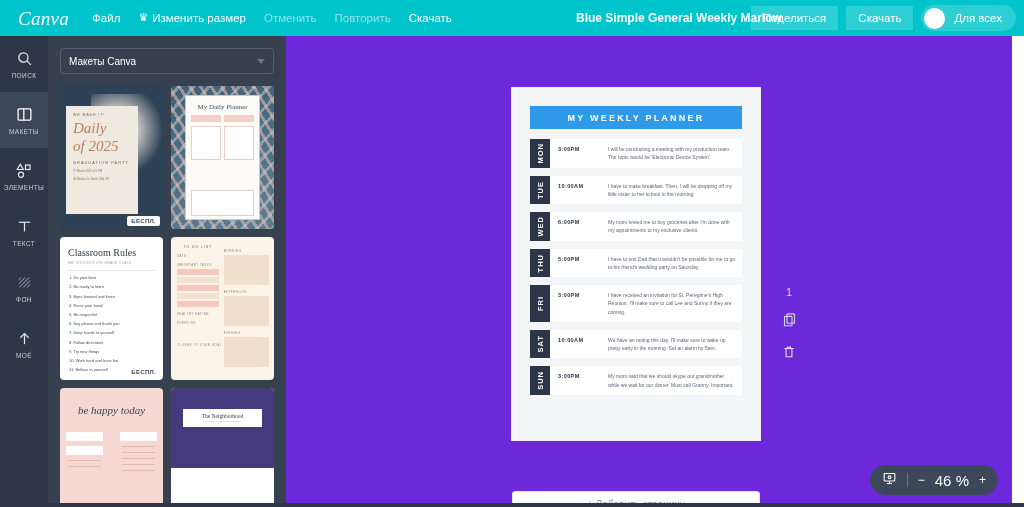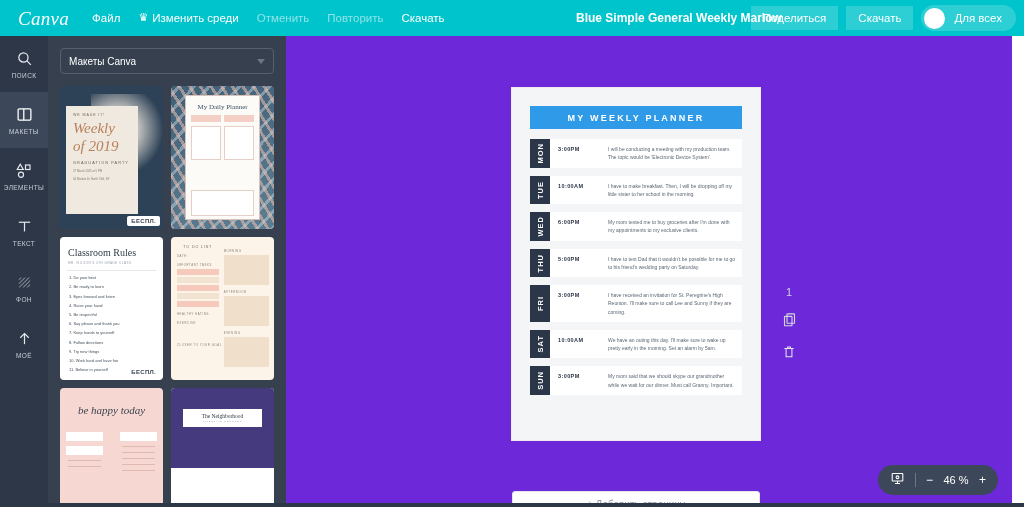--- a/index.html
+++ b/index.html
@@ -264,41 +264,41 @@
 
   .zoombar {
     position: absolute; right: 14px; bottom: 12px;
     height: 30px; border-radius: 15px;
     background: #3c4859;
     display: flex; align-items: center;
     padding: 0 12px; gap: 10px;
     color: #ffffff;
   }
   .zdiv { width: 1px; height: 14px; background: rgba(255,255,255,0.25); }
-  .zval { font-size: 11px; min-width: 26px; text-align: center; }
+  .zval { font-size: 15px; min-width: 26px; text-align: center; }
   .zsign { font-size: 12px; line-height: 1; }
   .bottom-strip {
     position: absolute; left: 0; bottom: 0; width: 1024px; height: 4px;
     background: #2d3748;
   }
 </style>
 </head>
 <body>
 
 <div id="app">
 
   <div class="topbar">
     <div class="logo">Canva</div>
 
     <div class="menu-item">
       <span>Файл</span>
     </div>
     <div class="menu-item">
       <span class="crown">♛</span>
-      <span>Изменить среди</span>
+      <span>Изменить размер</span>
     </div>
     <div class="menu-item dim">
       <span>Отменить</span>
     </div>
     <div class="menu-item dim">
       <span>Повторить</span>
     </div>
     <div class="menu-item">
       <span>Скачать</span>
     </div>
@@ -390,22 +390,22 @@
       <span>Макеты Canva</span>
       <span class="caret-dim"></span>
     </div>
 
     <div class="grid">
 
       <div class="thumb t1">
         <div class="burst"></div>
         <div class="card">
           <div class="l-sm">WE MADE IT!</div>
-          <div class="l-big">Weekly</div>
-          <div class="l-big">of 2019</div>
+          <div class="l-big">Daily</div>
+          <div class="l-big">of 2025</div>
           <div class="l-g">GRADUATION PARTY</div>
           <div class="l-tiny">27 March 2025 at 5 PM</div>
           <div class="l-tiny">44 Marlow Dr. North Chili, NY</div>
         </div>
         <div class="free-badge">БЕСПЛ.</div>
       </div>
 
       <div class="thumb t2">
         <div class="leaf"></div>
         <div class="page">

